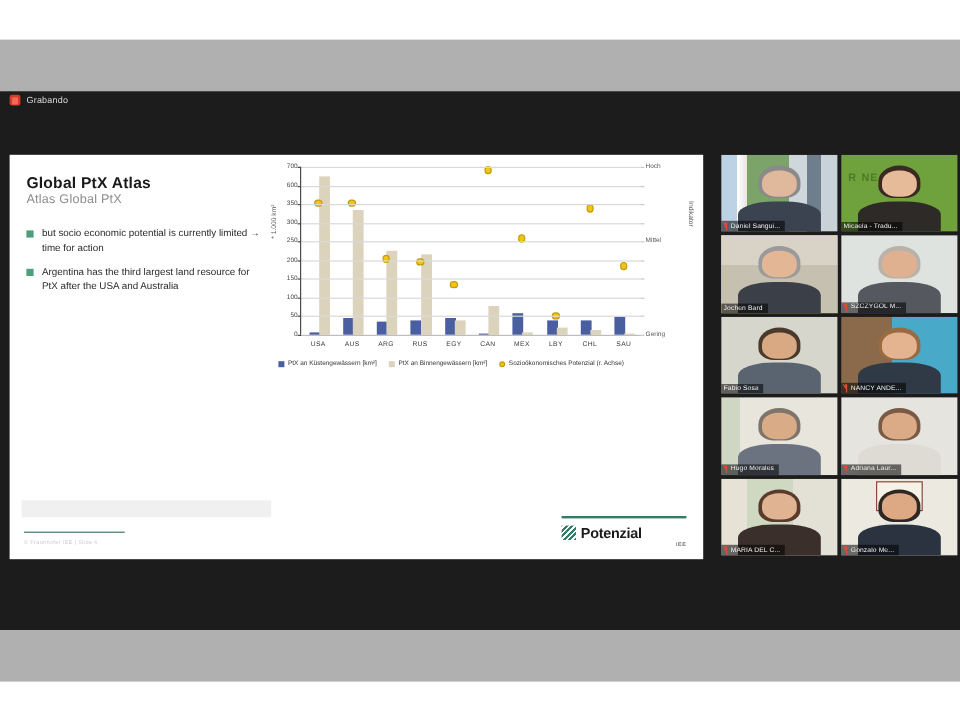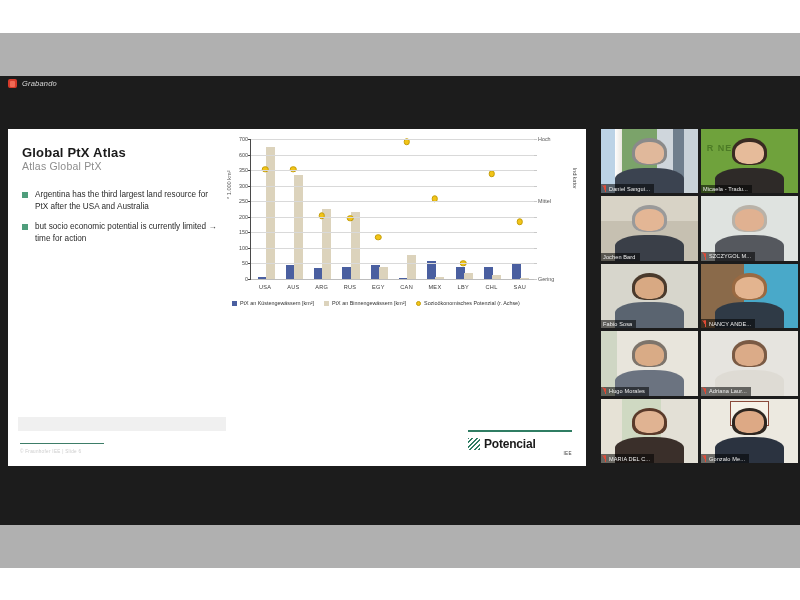--- a/index.html
+++ b/index.html
@@ -15,21 +15,21 @@
   .band-gray-top { position: absolute; left: 0; top: 33px; width: 800px; height: 43px; background: #b0b0b0; }
   .band-gray-bottom { position: absolute; left: 0; top: 525px; width: 800px; height: 43px; background: #b0b0b0; }
 
   
   .stage { position: absolute; left: 0; top: 76px; width: 800px; height: 449px; background: #1c1c1c; }
 
   
   .rec { position: absolute; left: 8px; top: 79px; display: flex; align-items: center; gap: 5px; }
   .rec-dot { width: 9px; height: 9px; border-radius: 2px; background: #d63a2a; position: relative; }
   .rec-dot::after { content: ""; position: absolute; left: 2px; top: 1.5px; width: 5px; height: 6px; background: #f06a55; border-radius: 1px; }
-  .rec-label { color: #d9d9d9; font-size: 7.5px; letter-spacing: .2px; font-style: italic; }
+  .rec-label { color: #d9d9d9; font-size: 7.5px; letter-spacing: .2px; }
 
   
   .slide {
     position: absolute; left: 8px; top: 129px;
     width: 578px; height: 337px;
     background: #ffffff;
     overflow: hidden;
   }
 
   .slide-title { position: absolute; left: 14px; top: 16px; font-size: 13px; color: #1a1a1a; font-weight: bold; letter-spacing: .2px; }
@@ -125,25 +125,25 @@
   </div>
 
   <div class="slide">
 
     <div class="slide-title">Global PtX Atlas</div>
     <div class="slide-subtitle">Atlas Global PtX</div>
 
     <div class="bullets-en">
       <div class="blt">
         <span class="blt-sq"></span>
-        <span class="blt-tx">Argentina has the third largest land resource for PtX after the USA and Australia</span>
+        <span class="blt-tx">but socio economic potential is currently limited → time for action</span>
       </div>
       <div class="blt">
         <span class="blt-sq"></span>
-        <span class="blt-tx">but socio economic potential is currently limited → time for action</span>
+        <span class="blt-tx">Argentina has the third largest land resource for PtX after the USA and Australia</span>
       </div>
     </div>
 
     <div class="bullets-es">
 
     </div>
 
     <div class="chart-wrap">
       <div class="ylabel-left">* 1.000 km²</div>
       <div class="ylabel-right">Indikator</div>
@@ -271,21 +271,21 @@
     </div>
 
 
     <div class="foot-rule"></div>
     <div class="foot-tx">© Fraunhofer IEE  |  Slide 6</div>
 
     <div class="logo">
       <div class="logo-rule"></div>
       <div class="logo-row">
         <span class="logo-mark"></span>
-        <span class="logo-name">Potencial</span>
+        <span class="logo-name">Potenzial</span>
       </div>
       <div class="logo-sub">IEE</div>
     </div>
   </div>
 
   <div class="grid" id="grid">
       <div class="tile">
         <div class="bg" style="background: linear-gradient(90deg, rgb(188, 211, 230) 0px, rgb(188, 211, 230) 14%, rgb(255, 255, 255) 14%, rgb(233, 230, 223) 22%, rgb(123, 163, 106) 22%, rgb(123, 163, 106) 58%, rgb(207, 214, 220) 58%, rgb(207, 214, 220) 74%, rgb(111, 126, 140) 74%, rgb(111, 126, 140) 86%, rgb(201, 210, 216) 86%);">
           <div class="torso" style="left: 14%; width: 72%; height: 40%; bottom: 0px; background: rgb(59, 67, 80);"></div>
           <div class="hair" style="left: 32%; width: 36%; height: 42%; top: 14%; background: rgb(138, 138, 138);"></div>

